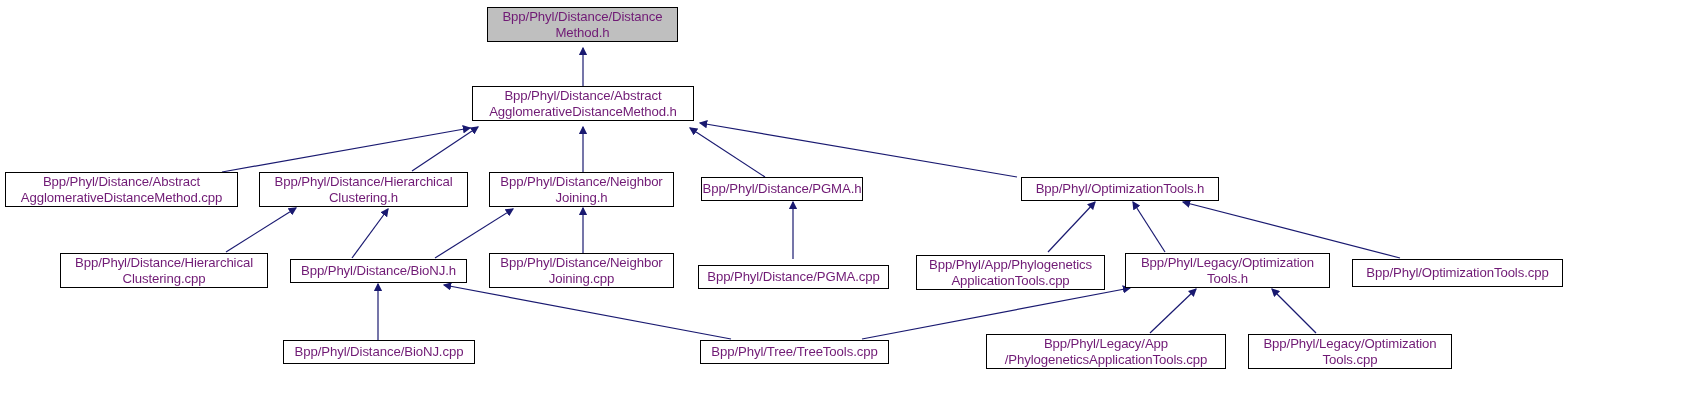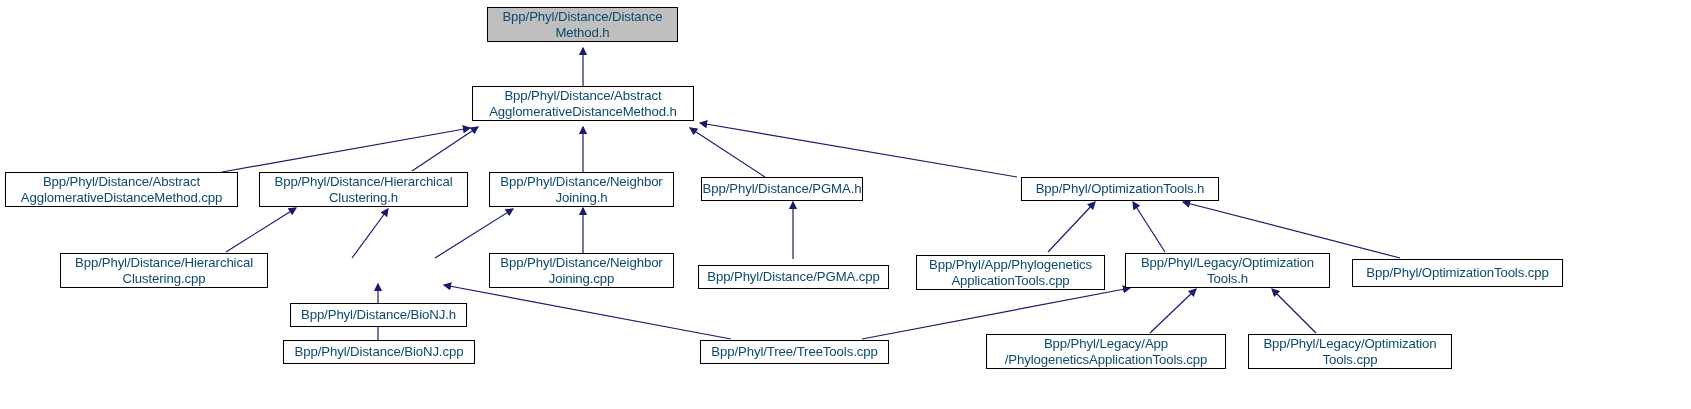--- a/index.html
+++ b/index.html
@@ -21,21 +21,21 @@
     top: 0;
     width: 1691px;
     height: 409px;
     pointer-events: none;
   }
   .node {
     position: absolute;
     box-sizing: border-box;
     border: 1px solid #000000;
     background: #ffffff;
-    color: #0c4a6e;
+    color: #701a75;
     display: flex;
     align-items: center;
     justify-content: center;
     text-align: center;
     font-size: 13.2px;
     line-height: 15.5px;
     letter-spacing: -0.1px;
     white-space: pre-line;
     z-index: 2;
   }
@@ -91,21 +91,21 @@
       <div class="node" style="left: 5px; top: 172px; width: 233px; height: 35px;"><span class="node-label">Bpp/Phyl/Distance/Abstract
 AgglomerativeDistanceMethod.cpp</span></div>
       <div class="node" style="left: 259px; top: 172px; width: 209px; height: 35px;"><span class="node-label">Bpp/Phyl/Distance/Hierarchical
 Clustering.h</span></div>
       <div class="node" style="left: 489px; top: 172px; width: 185px; height: 35px;"><span class="node-label">Bpp/Phyl/Distance/Neighbor
 Joining.h</span></div>
       <div class="node" style="left: 701px; top: 177px; width: 162px; height: 24px;"><span class="node-label">Bpp/Phyl/Distance/PGMA.h</span></div>
       <div class="node" style="left: 1021px; top: 177px; width: 198px; height: 24px;"><span class="node-label">Bpp/Phyl/OptimizationTools.h</span></div>
       <div class="node" style="left: 60px; top: 253px; width: 208px; height: 35px;"><span class="node-label">Bpp/Phyl/Distance/Hierarchical
 Clustering.cpp</span></div>
-      <div class="node" style="left: 290px; top: 259px; width: 177px; height: 24px; margin-top: 44px;"><span class="node-label">Bpp/Phyl/Distance/BioNJ.h</span></div>
+      <div class="node" style="left: 290px; top: 259px; width: 177px; height: 24px;"><span class="node-label">Bpp/Phyl/Distance/BioNJ.h</span></div>
       <div class="node" style="left: 489px; top: 253px; width: 185px; height: 35px;"><span class="node-label">Bpp/Phyl/Distance/Neighbor
 Joining.cpp</span></div>
       <div class="node" style="left: 698px; top: 259px; width: 191px; height: 24px; margin-top: 6px;"><span class="node-label">Bpp/Phyl/Distance/PGMA.cpp</span></div>
       <div class="node" style="left: 916px; top: 255px; width: 189px; height: 35px;"><span class="node-label">Bpp/Phyl/App/Phylogenetics
 ApplicationTools.cpp</span></div>
       <div class="node" style="left: 1125px; top: 253px; width: 205px; height: 35px;"><span class="node-label">Bpp/Phyl/Legacy/Optimization
 Tools.h</span></div>
       <div class="node" style="left: 1352px; top: 259px; width: 211px; height: 28px;"><span class="node-label">Bpp/Phyl/OptimizationTools.cpp</span></div>
       <div class="node" style="left: 283px; top: 340px; width: 192px; height: 24px;"><span class="node-label">Bpp/Phyl/Distance/BioNJ.cpp</span></div>
       <div class="node" style="left: 700px; top: 340px; width: 189px; height: 24px;"><span class="node-label">Bpp/Phyl/Tree/TreeTools.cpp</span></div>

